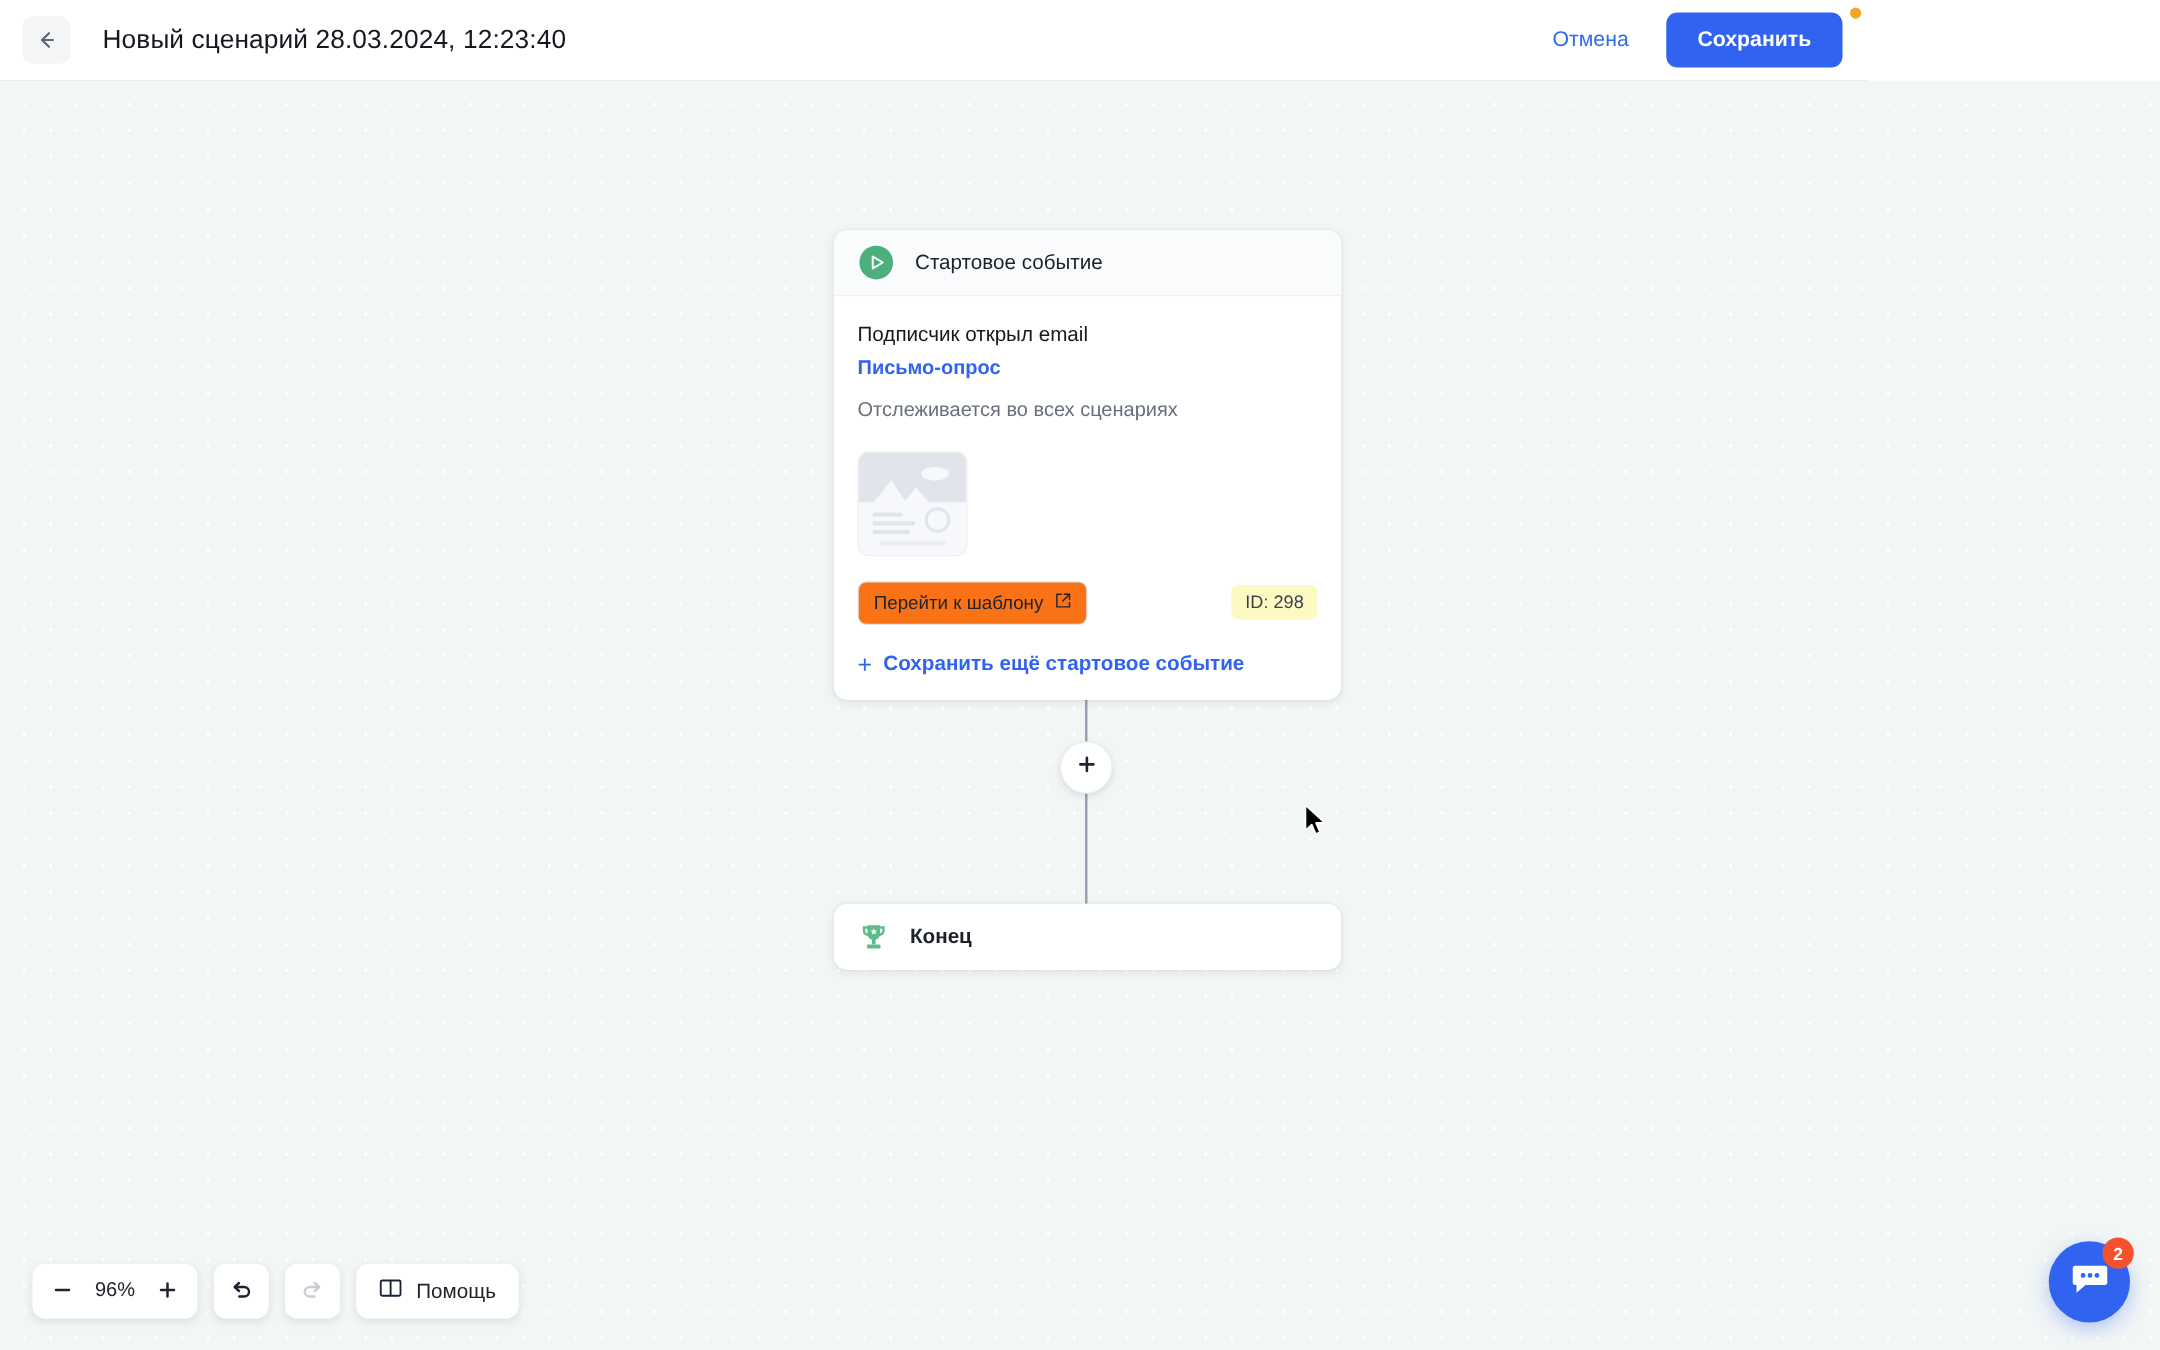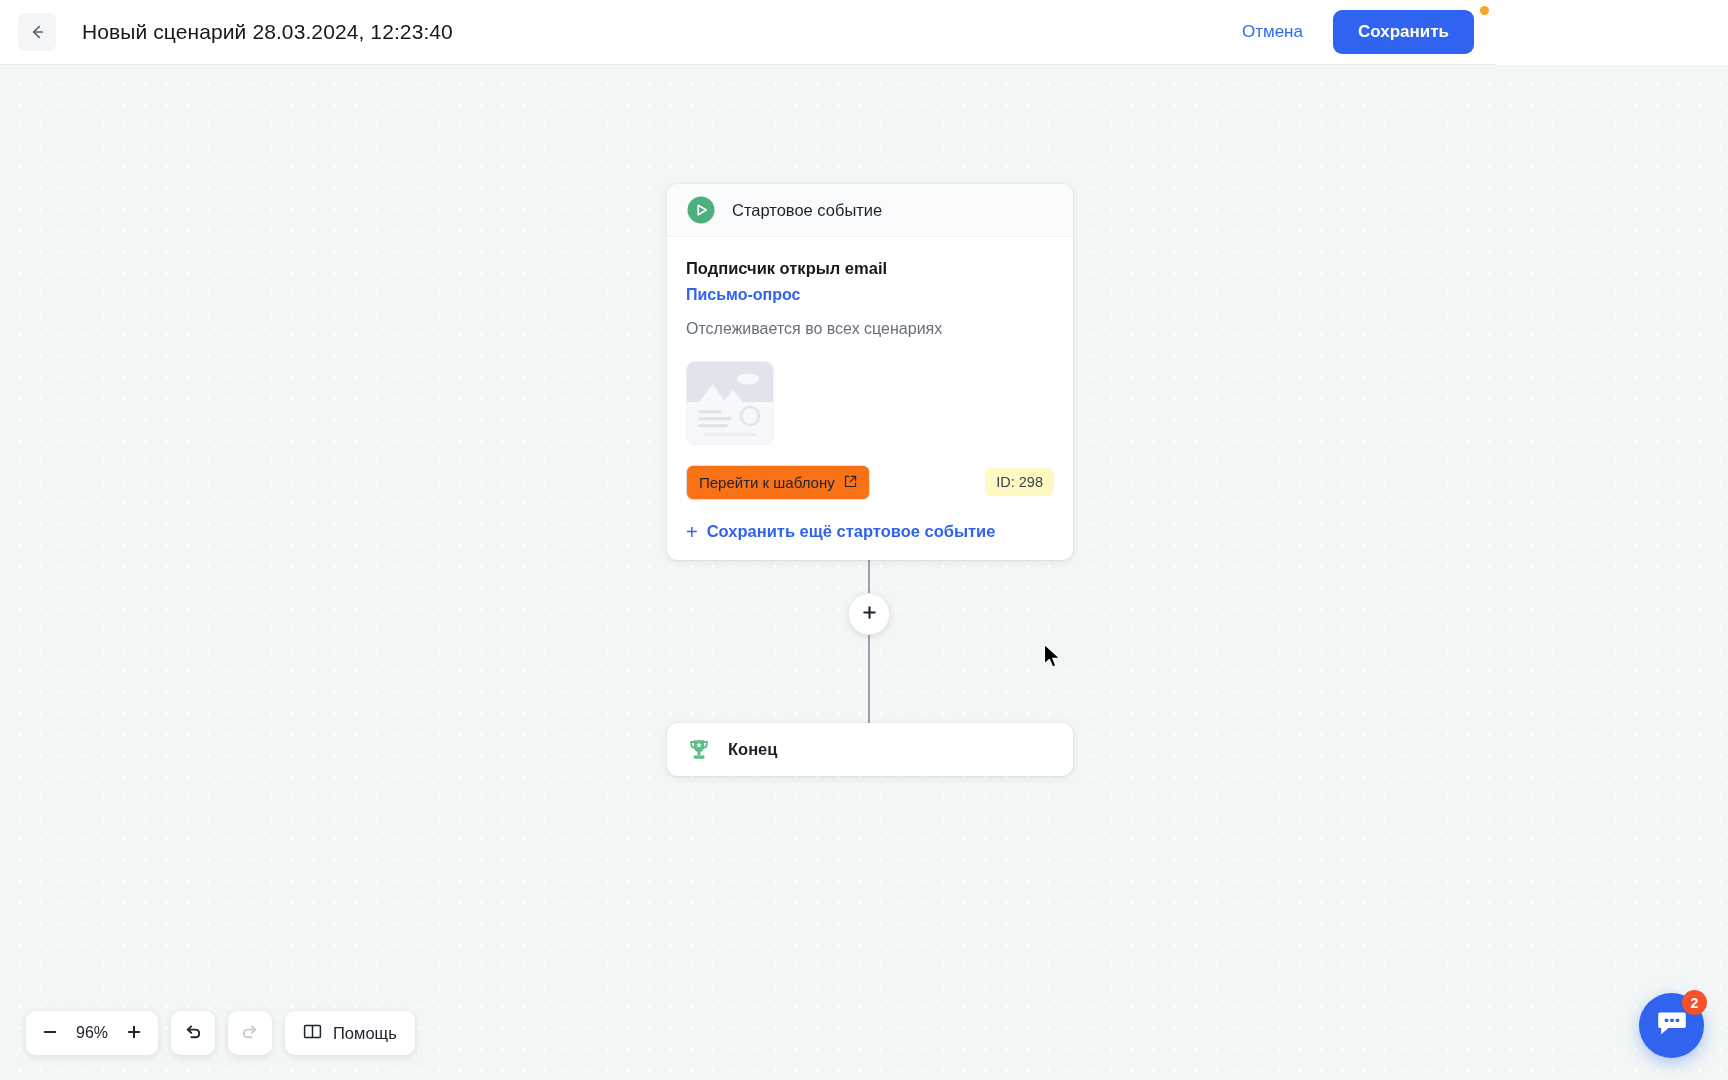--- a/index.html
+++ b/index.html
@@ -160,21 +160,21 @@
   .head-title {
     margin-left: 16px;
     font-size: 16.5px;
     color: #1d2129;
   }
 
   .card-body { padding: 20px 19px 17px 19px; }
 
   .ev-title {
     font-size: 16.5px;
-    font-weight: 700;
+    font-weight: 400;
     color: #16191f;
     line-height: 1.35;
   }
   .ev-link {
     display: inline-block;
     margin-top: 7px;
     font-size: 16px;
     font-weight: 700;
     color: #2f63f0;
     text-decoration: none;

